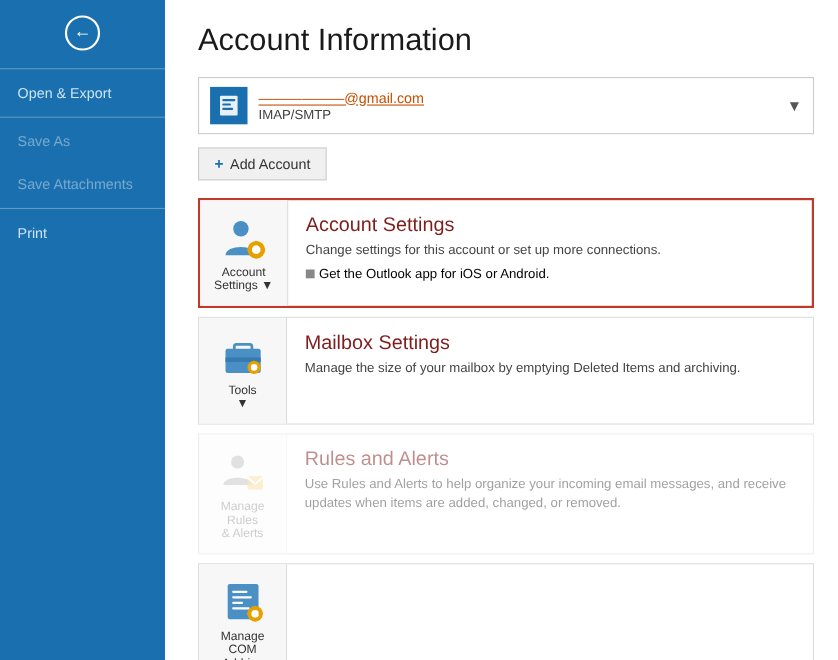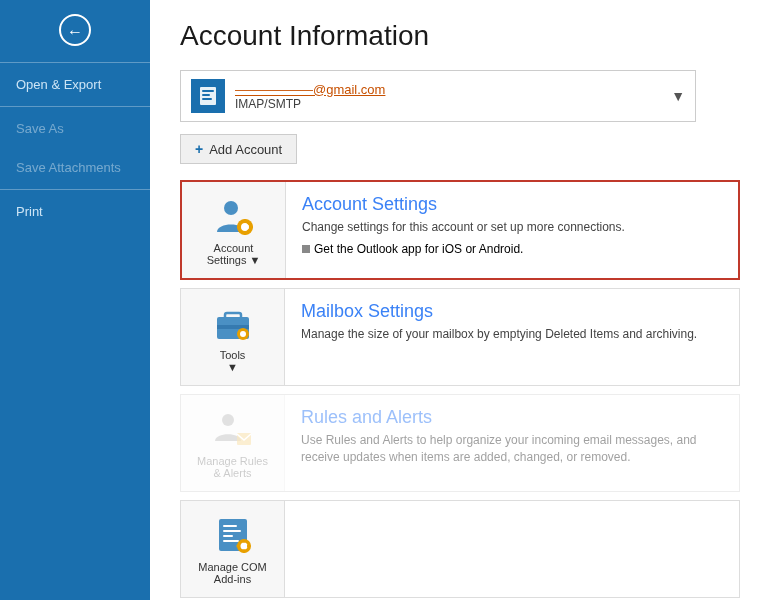--- a/index.html
+++ b/index.html
@@ -71,21 +71,21 @@
     .page-title {
       font-size: 28px;
       font-weight: 300;
       color: #1a1a1a;
       margin-bottom: 18px;
     }
 
     
     .account-dropdown {
       border: 1px solid #ccc;
-      width: 516px;
+      width: 560px;
       display: flex;
       align-items: center;
       padding: 8px 10px;
       margin-bottom: 12px;
       cursor: pointer;
       background: #fff;
     }
     .account-icon-box {
       width: 34px;
       height: 34px;
@@ -134,21 +134,21 @@
       align-items: stretch;
       border: 1px solid #ddd;
       margin-bottom: 8px;
       width: 560px;
       cursor: pointer;
     }
     .section-card.highlighted {
       border: 2px solid #c0392b;
     }
     .section-icon-col {
-      width: 104px;
+      width: 80px;
       display: flex;
       flex-direction: column;
       align-items: center;
       justify-content: center;
       padding: 12px 8px;
       border-right: 1px solid #ddd;
       background: #f7f7f7;
       flex-shrink: 0;
     }
     .section-icon-col.disabled-col {
@@ -160,21 +160,21 @@
       text-align: center;
       margin-top: 4px;
     }
     .section-content {
       padding: 12px 16px;
       flex: 1;
     }
     .section-title {
       font-size: 18px;
       font-weight: 400;
-      color: #3b82f6;
+      color: #7f1d1d;
       margin-bottom: 4px;
     }
     .section-desc {
       font-size: 12px;
       color: #444;
       margin-bottom: 6px;
       line-height: 1.4;
     }
     .section-link {
       font-size: 12px;

